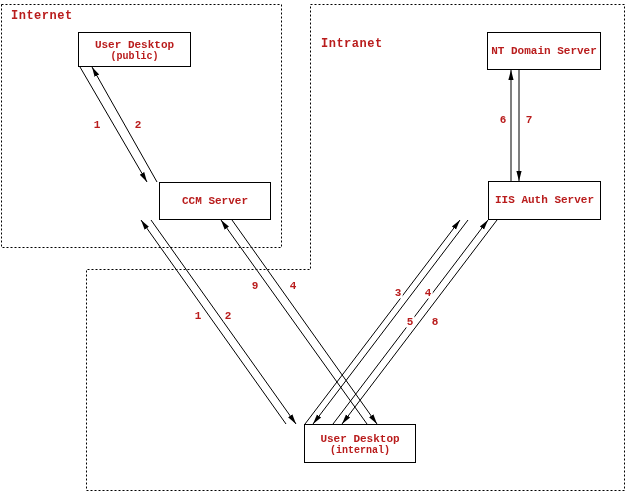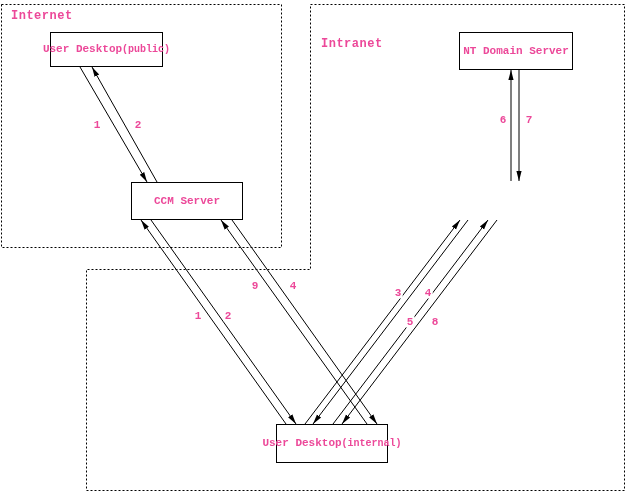--- a/index.html
+++ b/index.html
@@ -1,32 +1,32 @@
 <!DOCTYPE html>
 <html><head>
 <meta charset="utf-8">
 <title>Diagram</title>
 <style>
   html,body { margin:0; padding:0; background:#ffffff; }
   #stage {
     position:relative; width:627px; height:497px; background:#ffffff;
-    font-family:"Liberation Mono","DejaVu Sans Mono",monospace; color:#ec4899;
+    font-family:"Liberation Mono","DejaVu Sans Mono",monospace; color:#b91c1c;
     overflow:hidden;
   }
   #diagram-svg { position:absolute; left:0; top:0; }
   .zone-label {
     position:absolute; font-size:12px; font-weight:bold; line-height:14px;
     letter-spacing:0.5px; white-space:pre;
   }
   #label-internet { left:11px; top:9px; }
   #label-intranet { left:321px; top:9px;margin-top:28px; }
   .node {
     position:absolute; border:1px solid #000; background:#ffffff;
-    display:flex; align-items:center; justify-content:center;
-    text-align:center; box-sizing:border-box; z-index:2;
+    display:flex; flex-direction:column; align-items:center; justify-content:center;
+    text-align:center; box-sizing:border-box; z-index:2;margin-left:28px;
   }
   .node-title { font-size:11px; font-weight:bold; line-height:13px; white-space:pre; }
   .node-subtitle { font-size:10px; font-weight:bold; line-height:9px; white-space:pre; }
   #node-ud-public   { left:50px;  top:32px;  width:113px; height:35px; }
   #node-ccm         { left:131px; top:182px; width:112px; height:38px; }
   #node-nt-domain   { left:459px; top:32px;  width:114px; height:38px; }
   #node-iis-auth    { left:460px; top:181px; width:113px; height:39px; }
   #node-ud-internal { left:276px; top:424px; width:112px; height:39px; }
   .edge-label {
     position:absolute; font-size:11px; font-weight:bold; line-height:11px;
@@ -74,20 +74,23 @@
   </div>
 
   <div class="node" id="node-nt-domain">
     <div class="node-title">NT Domain Server</div>
   </div>
 
   <div class="node" id="node-ccm">
     <div class="node-title">CCM Server</div>
   </div>
 
+  <div class="node" id="node-iis-auth">
+    <div class="node-title">IIS Auth Server</div>
+  </div>
 
   <div class="node" id="node-ud-internal">
     <div class="node-title">User Desktop</div>
     <div class="node-subtitle">(internal)</div>
   </div>
 
 <span class="edge-label" style="left: 97px; top: 125px;">1</span>
     <span class="edge-label" style="left: 138px; top: 125px;">2</span>
     <span class="edge-label" style="left: 198px; top: 316px;">1</span>
     <span class="edge-label" style="left: 228px; top: 316px;">2</span>

